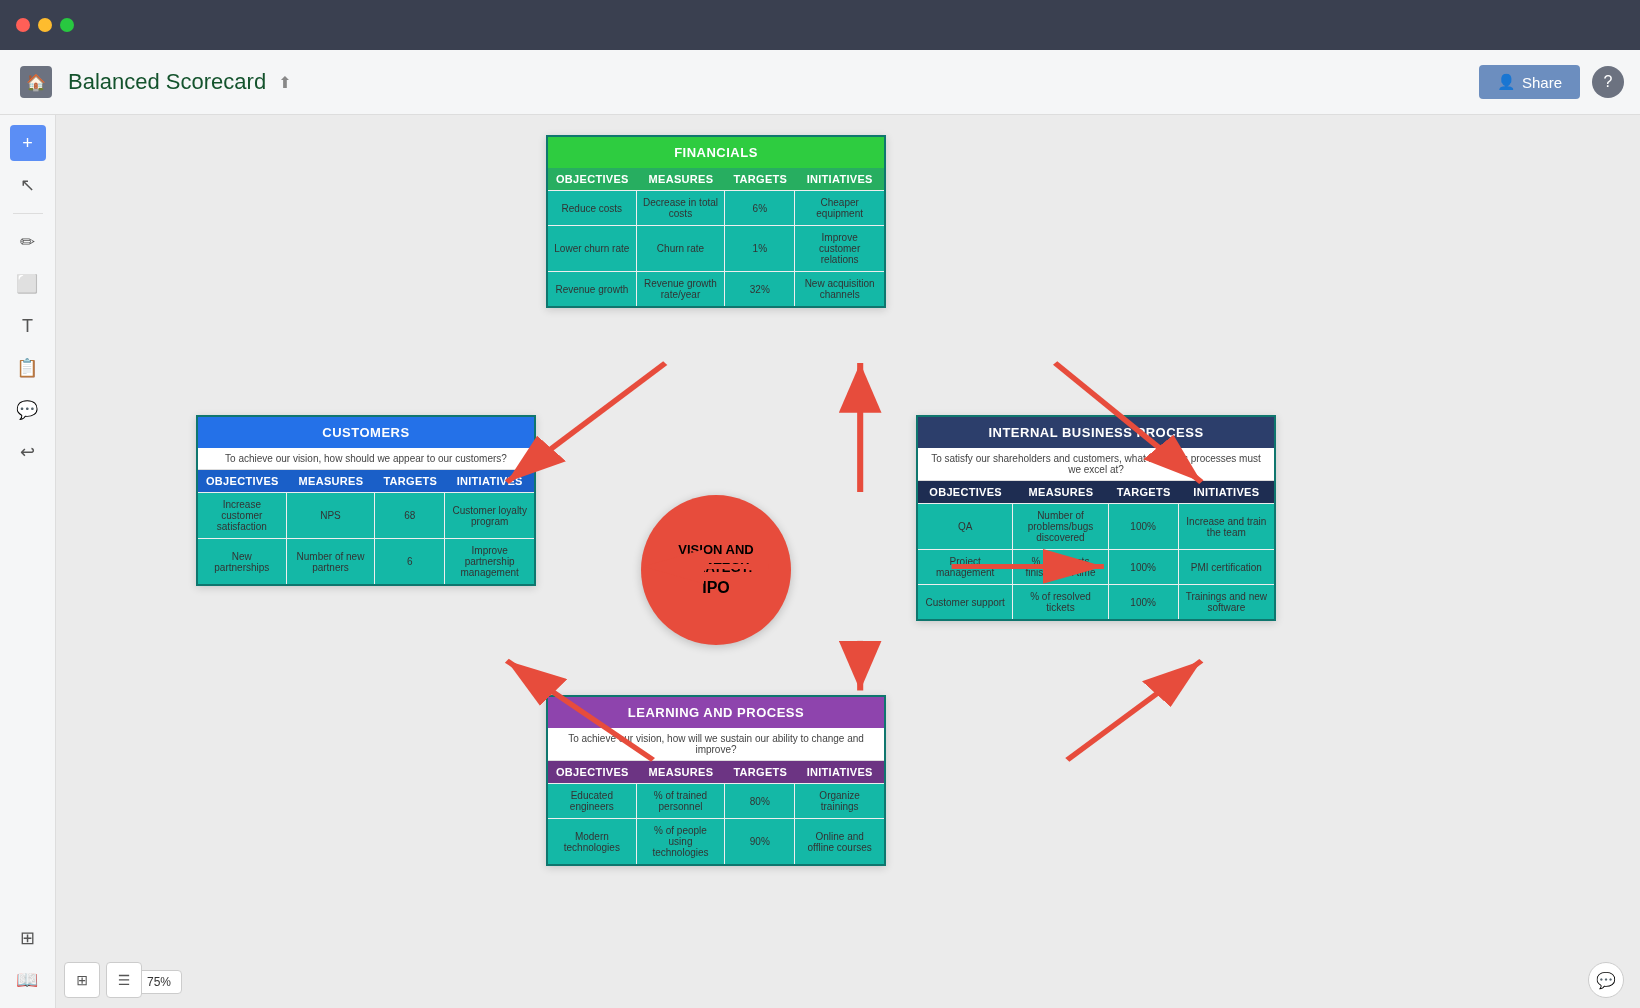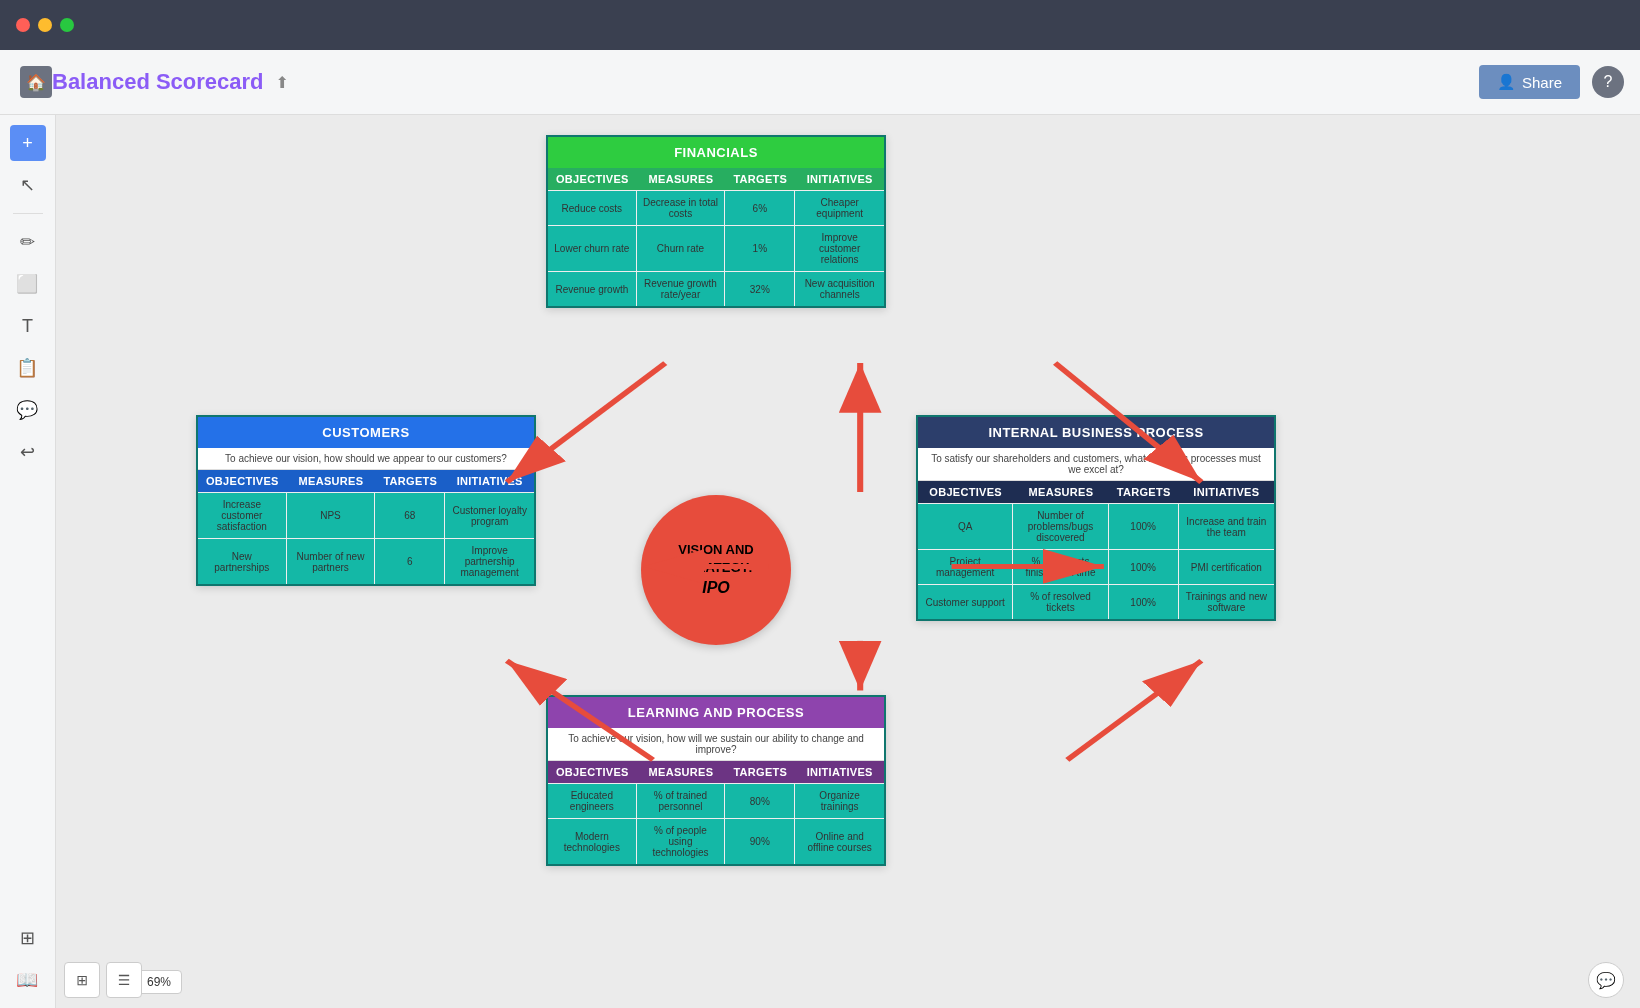--- a/index.html
+++ b/index.html
@@ -24,21 +24,21 @@
     .topbar {
       background: #f5f6f7;
       height: 65px;
       display: flex;
       align-items: center;
       padding: 0 20px;
       border-bottom: 1px solid #ddd;
       position: relative;
     }
     .home-icon { width: 32px; height: 32px; background: #6c7280; border-radius: 4px; display: flex; align-items: center; justify-content: center; color: white; font-size: 16px; cursor: pointer; }
-    .doc-title { font-size: 22px; font-weight: 700; color: #8b5cf6; }
+    .doc-title { margin-left: 16px; font-size: 22px; font-weight: 400; color: #14532d; }
     .share-icon-inline { margin-left: 12px; color: #888; font-size: 16px; cursor: pointer; }
     .share-btn {
       position: absolute; right: 60px; top: 50%; transform: translateY(-50%);
       background: #6c8ebf; color: white; border: none; border-radius: 4px;
       padding: 8px 18px; font-size: 15px; cursor: pointer; display: flex; align-items: center; gap: 6px;
     }
     .help-btn {
       position: absolute; right: 16px; top: 50%; transform: translateY(-50%);
       width: 32px; height: 32px; border-radius: 50%; background: #6c7280; color: white;
       border: none; font-size: 16px; cursor: pointer; display: flex; align-items: center; justify-content: center;
@@ -337,21 +337,21 @@
           <div class="sc-cell">90%</div>
           <div class="sc-cell">Online and offline courses</div>
         </div>
       </div>
     </div>
 
     <div class="vision-circle" style="left: 585px; top: 380px;">
       <div>
         <div>VISION AND</div>
         <div>STRATEGY:</div>
-        <div style="margin-top:0; font-size:16px;font-style:italic;">IPO</div>
+        <div style="margin-top:0; font-size:16px;">IPO</div>
       </div>
     </div>
 
     <svg class="arrow-svg" style="left:0; top:0; width:100%; height:100%;" viewBox="0 0 1300 900" preserveAspectRatio="none">
       <defs>
         <marker id="arrowhead-red" markerWidth="10" markerHeight="7" refX="10" refY="3.5" orient="auto">
           <polygon points="0 0, 10 3.5, 0 7" fill="#e74c3c"></polygon>
         </marker>
         <marker id="arrowhead-red2" markerWidth="10" markerHeight="7" refX="0" refY="3.5" orient="auto-start-reverse">
           <polygon points="0 0, 10 3.5, 0 7" fill="#e74c3c"></polygon>
@@ -368,21 +368,21 @@
 
       <line x1="735" y1="455" x2="860" y2="455" stroke="#e74c3c" stroke-width="5" marker-end="url(#arrowhead-red)"></line>
 
       <line x1="660" y1="530" x2="660" y2="580" stroke="#e74c3c" stroke-width="5" marker-end="url(#arrowhead-red)"></line>
 
       <line x1="490" y1="650" x2="370" y2="550" stroke="#e74c3c" stroke-width="5" marker-end="url(#arrowhead-red)"></line>
 
       <line x1="830" y1="650" x2="940" y2="550" stroke="#e74c3c" stroke-width="5" marker-end="url(#arrowhead-red)"></line>
     </svg>
 
-    <div class="zoom-indicator" style="position:absolute; bottom:14px; left:80px;">69%</div>
+    <div class="zoom-indicator" style="position:absolute; bottom:14px; left:80px;">75%</div>
 
     <div style="position:absolute; bottom:10px; left:8px; display:flex; gap:6px;">
       <button class="bottom-tool">⊞</button>
       <button class="bottom-tool">☰</button>
     </div>
 
     <div class="comment-btn">💬</div>
 
   </div>
 </div>

